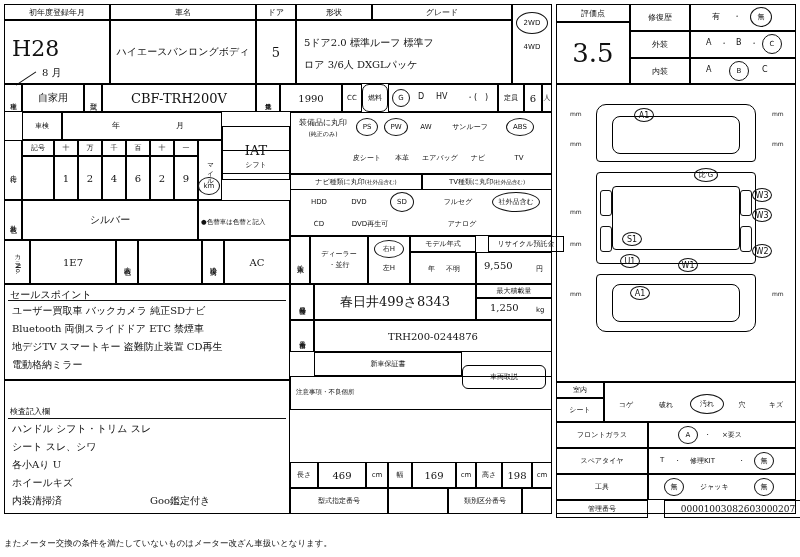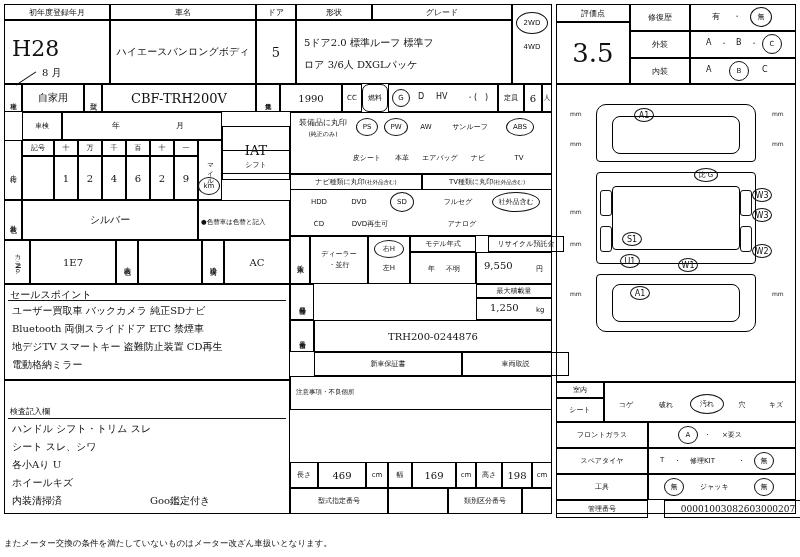--- a/index.html
+++ b/index.html
@@ -217,20 +217,23 @@
   <div class="t sm" style="left:428px;top:264px;">年</div>
   <div class="t sm" style="left:446px;top:264px;">不明</div>
   <div class="bx ctr sm" style="left:476px;top:236px;width:76px;height:16px;margin-left:12px;">リサイクル預託金</div>
   <div class="bx" style="left:476px;top:252px;width:76px;height:32px;"></div>
   <div class="t hand md" style="left:484px;top:260px;">9,550</div>
   <div class="t sm" style="left:536px;top:264px;">円</div>
 
   <div class="bx ctr" style="left:290px;top:284px;width:24px;height:36px;">
     <span style="writing-mode:vertical-rl;font-size:7px;">登録番号</span>
   </div>
+  <div class="bx ctr" style="left:314px;top:284px;width:162px;height:36px;">
+    <span class="hand lg">春日井499さ8343</span>
+  </div>
   <div class="bx ctr sm" style="left:476px;top:284px;width:76px;height:14px;">最大積載量</div>
   <div class="bx" style="left:476px;top:298px;width:76px;height:22px;"></div>
   <div class="t hand md" style="left:490px;top:302px;">1,250</div>
   <div class="t sm" style="left:536px;top:306px;">kg</div>
 
   <div class="bx ctr" style="left:290px;top:320px;width:24px;height:32px;">
     <span style="writing-mode:vertical-rl;font-size:7px;">車台番号</span>
   </div>
   <div class="bx ctr" style="left:314px;top:320px;width:238px;height:32px;">
     <span class="hand md">TRH200-0244876</span>
@@ -238,21 +241,21 @@
 
   <div class="bx" style="left:4px;top:284px;width:286px;height:96px;"></div>
   <div class="t" style="left:10px;top:288px;font-size:10px;">セールスポイント</div>
   <div class="seg" style="left:8px;top:300px;width:278px;height:1px;"></div>
   <div class="t hand" style="left:12px;top:304px;font-size:10px;">ユーザー買取車  バックカメラ  純正SDナビ</div>
   <div class="t hand" style="left:12px;top:322px;font-size:10px;">Bluetooth  両側スライドドア  ETC  禁煙車</div>
   <div class="t hand" style="left:12px;top:340px;font-size:10px;">地デジTV  スマートキー  盗難防止装置  CD再生</div>
   <div class="t hand" style="left:12px;top:358px;font-size:10px;">電動格納ミラー</div>
 
   <div class="bx ctr sm" style="left:314px;top:352px;width:148px;height:24px;">新車保証書</div>
-  <div class="bx ctr sm" style="left:462px;top:352px;width:107px;height:24px;">車両取説</div>
+  <div class="bx ctr sm" style="left:462px;top:365px;width:84px;height:24px;border-radius:6px;">車両取説</div>
   <div class="bx" style="left:290px;top:376px;width:262px;height:34px;"></div>
   <div class="t" style="left:296px;top:388px;font-size:6.5px;">注意事項・不良個所</div>
 
   <div class="bx" style="left:4px;top:380px;width:286px;height:134px;"></div>
   <div class="t" style="left:10px;top:406px;font-size:8px;">検査記入欄</div>
   <div class="seg" style="left:8px;top:418px;width:278px;height:1px;"></div>
   <div class="t hand" style="left:12px;top:422px;font-size:10px;">ハンドル シフト・トリム  スレ</div>
   <div class="t hand" style="left:12px;top:440px;font-size:10px;">シート  スレ、シワ</div>
   <div class="t hand" style="left:12px;top:458px;font-size:10px;">各小Aり U</div>
   <div class="t hand" style="left:12px;top:476px;font-size:10px;">ホイールキズ</div>

